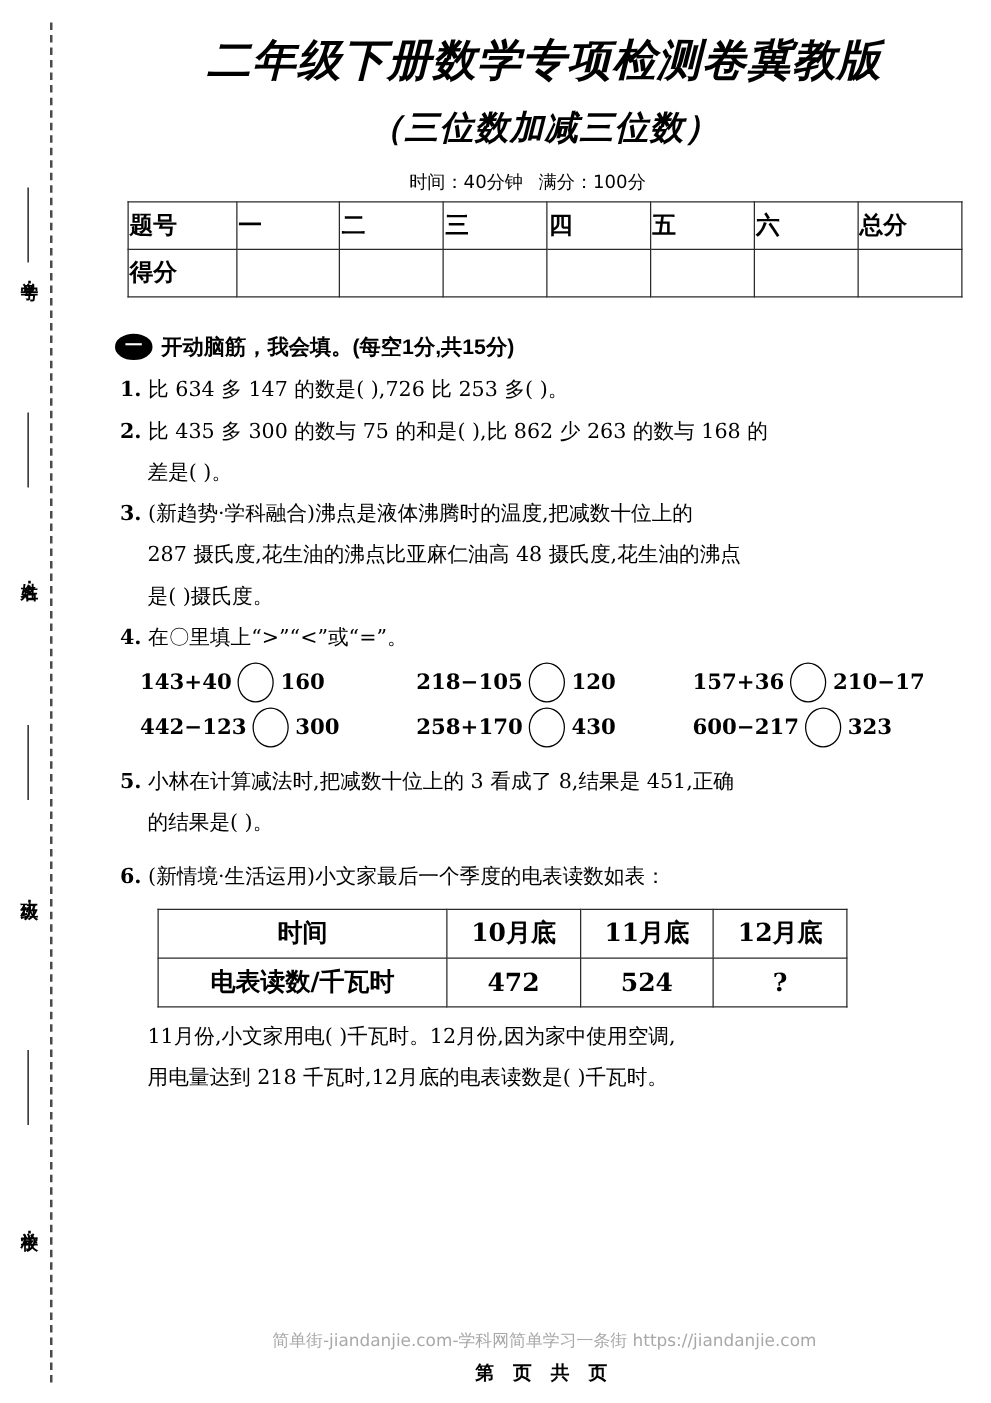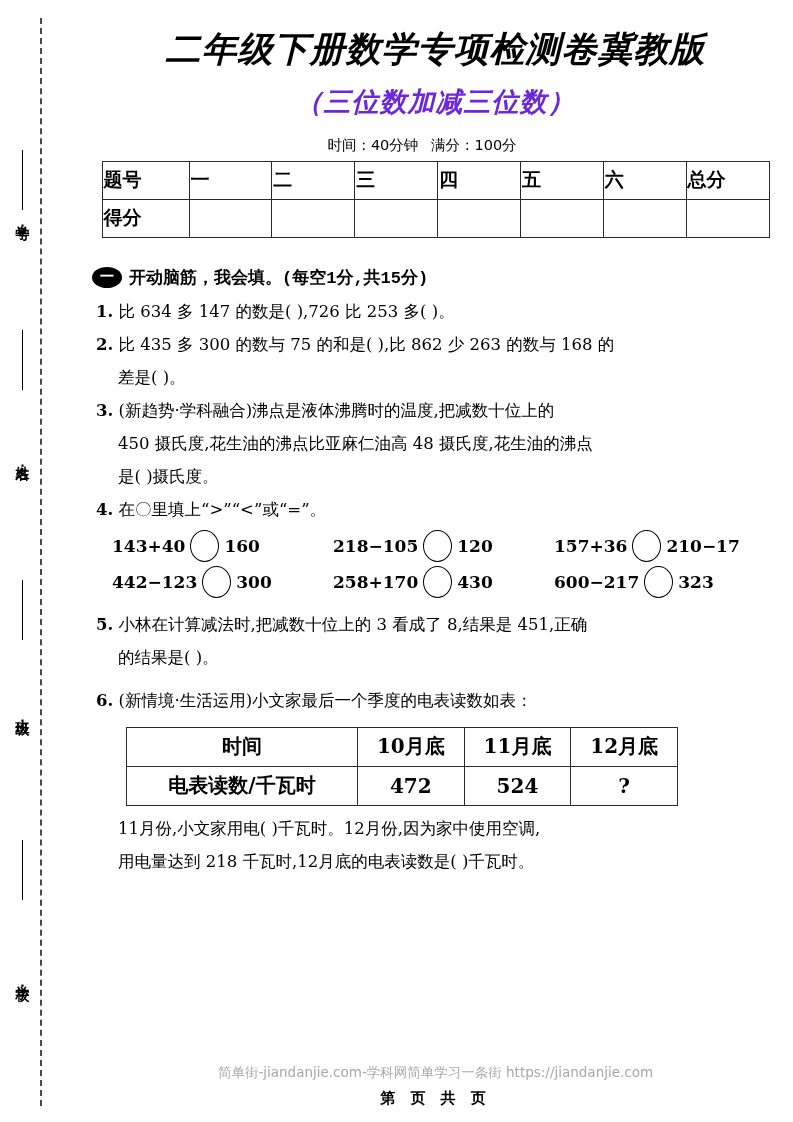--- a/index.html
+++ b/index.html
@@ -63,21 +63,21 @@
     letter-spacing: 1px;
     line-height: 1.25;
     color: #000;
   }
   .sub-title {
     font-family: "DejaVu Sans", "Liberation Sans", sans-serif;
     font-size: 27px;
     font-weight: bold;
     letter-spacing: 1px;
     margin-top: 12px;
-    color: #6d28d9;
+    color: #000000;
   }
 
   .exam-meta {
     margin-top: 16px;
     text-align: center;
     padding-right: 35px;
     font-family: "DejaVu Sans", "Liberation Sans", sans-serif;
     font-size: 14.5px;
     color: #000;
   }
@@ -115,21 +115,21 @@
     font-family: "DejaVu Serif", "Liberation Serif", serif;
     font-size: 14px;
     font-weight: bold;
     display: flex;
     align-items: center;
     justify-content: center;
     flex: 0 0 auto;
   }
   .section-title {
     margin-left: 7px;
-    font-family: Liberation Mono, monospace;
+    font-family: Liberation Sans, sans-serif;
     font-size: 17px;
     font-weight: bold;
     letter-spacing: 0px;
   }
 
   
   .q {
     margin: 0 0 0 18px;
     padding-right: 12px;
     font-family: "DejaVu Serif", "Liberation Serif", serif;
@@ -278,21 +278,21 @@
       <span>比 435 多 300 的数与 75 的和是(          ),比 862 少 263 的数与 168 的</span>
     </span>
     <span class="q-line indent">差是(          )。</span>
   </div>
 
   <div class="q">
     <span class="q-line">
       <span class="q-num">3.</span>
       <span>(新趋势·学科融合)沸点是液体沸腾时的温度,把减数十位上的</span>
     </span>
-    <span class="q-line indent">450 摄氏度,花生油的沸点比亚麻仁油高 48 摄氏度,花生油的沸点</span>
+    <span class="q-line indent">287 摄氏度,花生油的沸点比亚麻仁油高 48 摄氏度,花生油的沸点</span>
     <span class="q-line indent">是(          )摄氏度。</span>
   </div>
 
   <div class="q">
     <span class="q-line">
       <span class="q-num">4.</span>
       <span>在〇里填上“&gt;”“&lt;”或“=”。</span>
     </span>
   </div>
 

